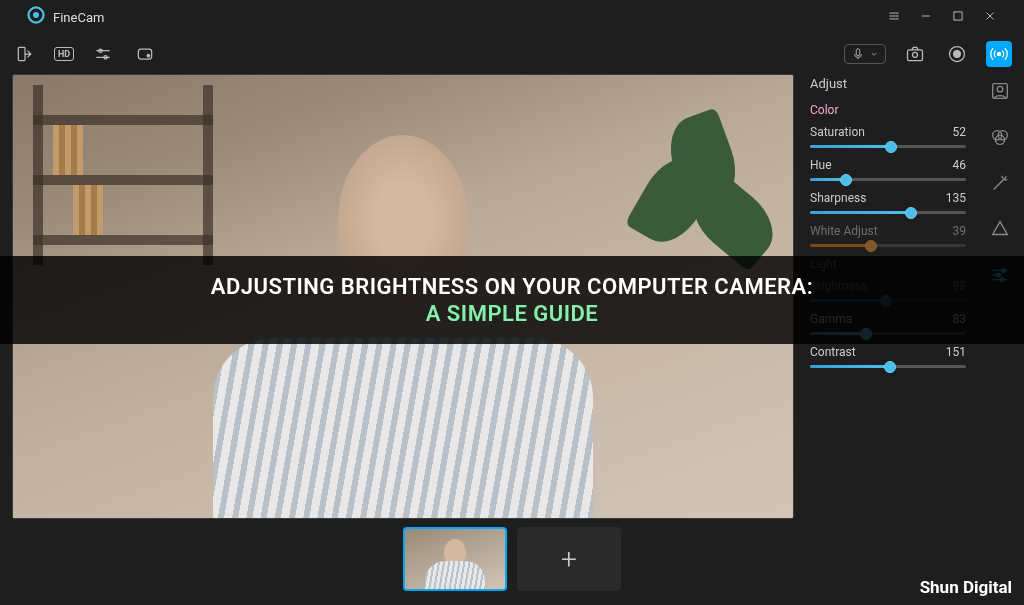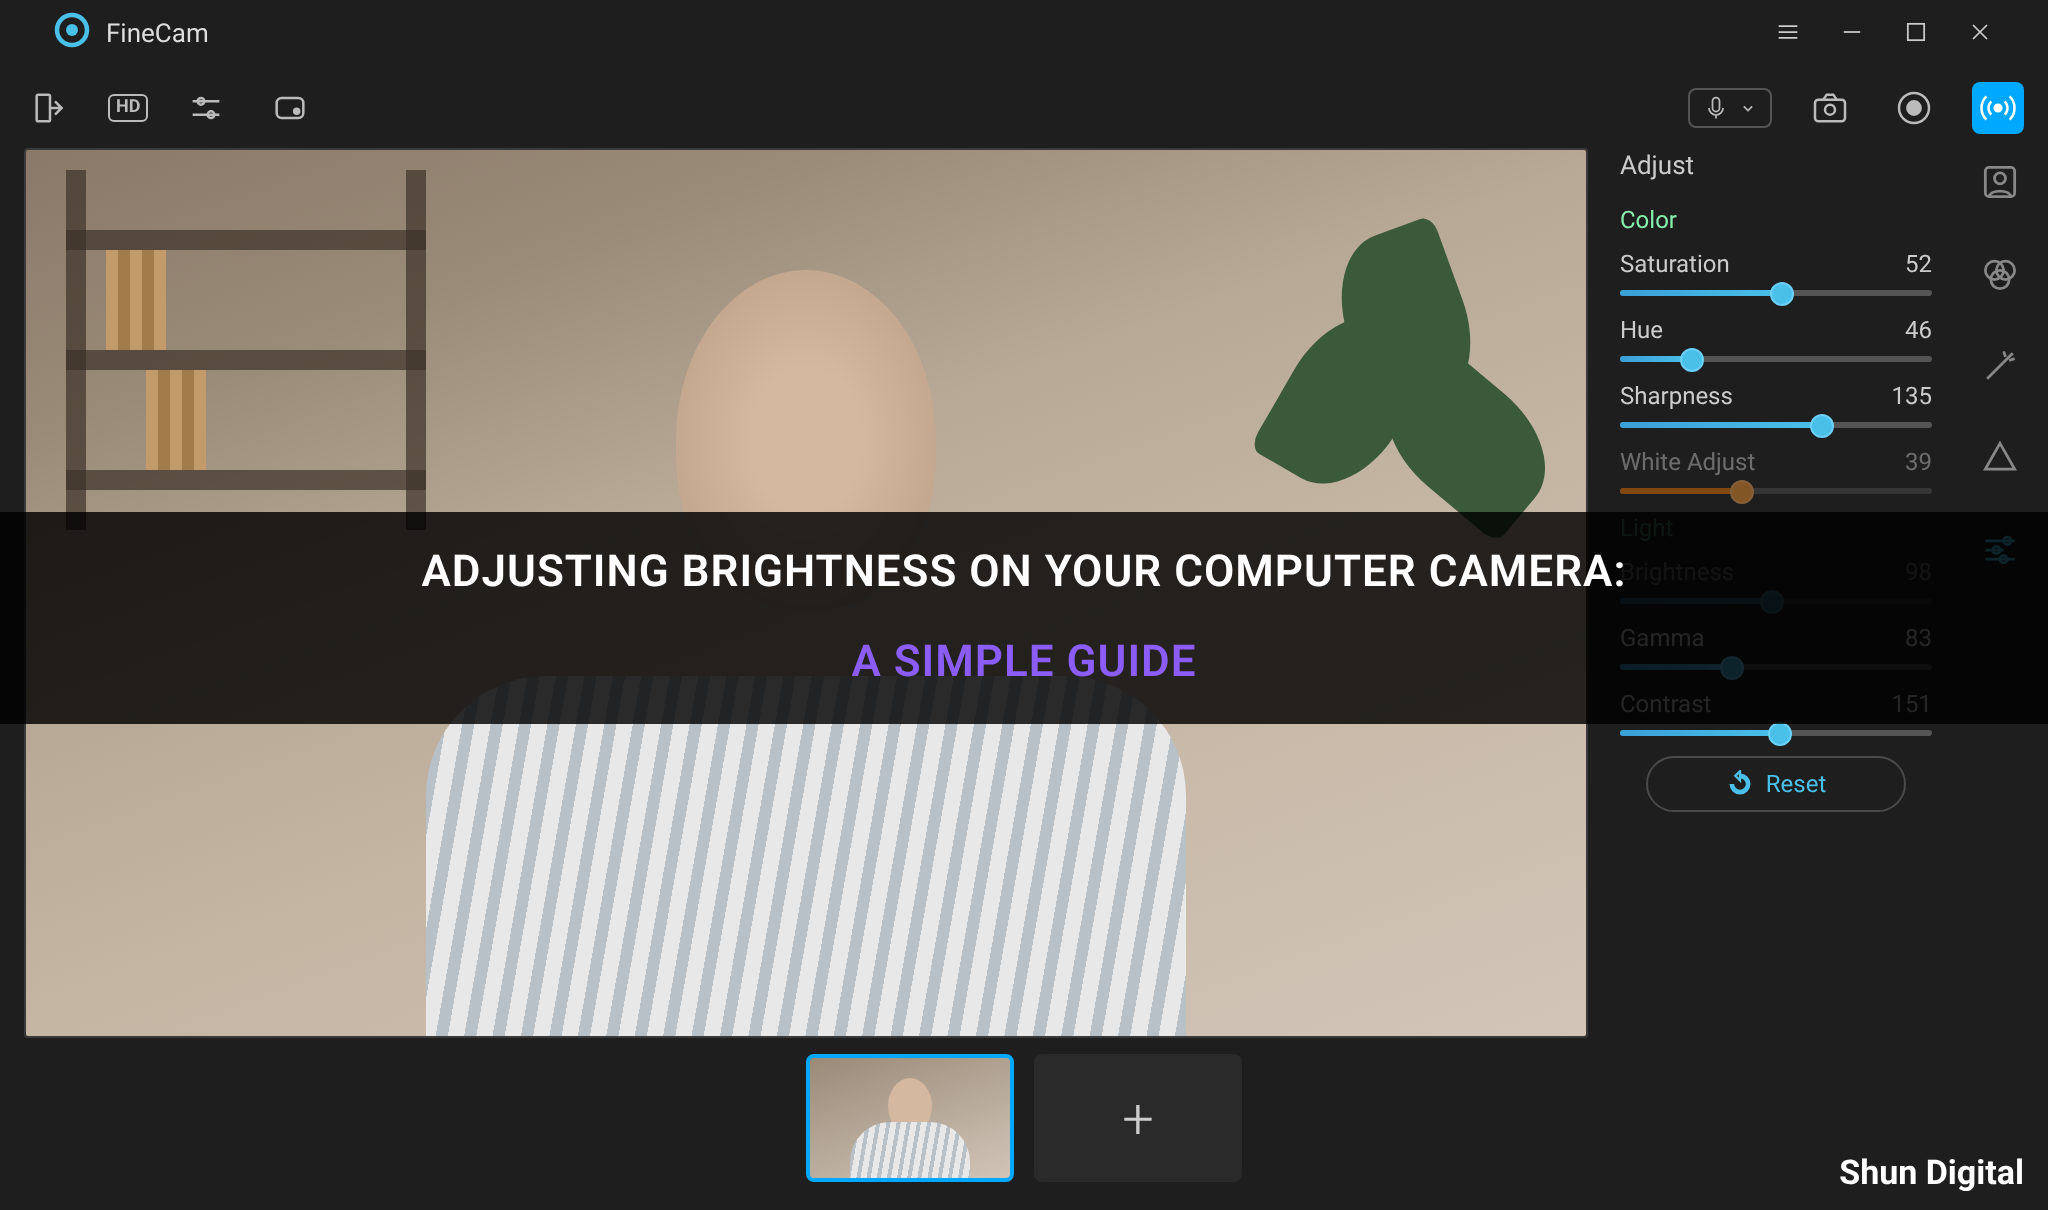--- a/index.html
+++ b/index.html
@@ -44,21 +44,21 @@
 .plant { position: absolute; right: 30px; top: 40px; width: 120px; height: 200px; }
 .leaf { position: absolute; width: 60px; height: 90px; background: #3a5a3a; border-radius: 50% 10% 50% 10%; }
 .leaf.l1 { top: 0; left: 30px; transform: rotate(-20deg); }
 .leaf.l2 { top: 40px; left: 0; transform: rotate(30deg); }
 .leaf.l3 { top: 60px; left: 60px; transform: rotate(-50deg); }
 
 
 .adjust-panel { width: 170px; padding: 0 10px 0 4px; overflow-y: auto; }
 .adjust-panel::-webkit-scrollbar { width: 0; }
 .panel-title { font-size: 13px; color: #ccc; margin: 2px 0 12px; }
-.section-label { font-size: 12px; color: #86efac; margin: 8px 0 8px; }
+.section-label { font-size: 12px; color: #f9a8d4; margin: 8px 0 8px; }
 .slider-item { margin-bottom: 10px; }
 .slider-item.dim { opacity: .45; }
 .slider-head { display: flex; justify-content: space-between; font-size: 12px; color: #ccc; margin-bottom: 6px; }
 .slider-track { height: 3px; background: #555; border-radius: 2px; position: relative; cursor: pointer; }
 .slider-fill { position: absolute; height: 100%; background: linear-gradient(90deg, #3aa0d8, #4ac0e8); border-radius: 2px; }
 .slider-item.orange .slider-fill { background: #ff7a00; }
 .slider-thumb { position: absolute; top: 50%; transform: translate(-50%, -50%); width: 12px; height: 12px; background: #4ac0e8; border-radius: 50%; border: 1px solid #6ad0f8; cursor: pointer; }
 
 
 .side-rail { width: 48px; display: flex; flex-direction: column; align-items: center; gap: 24px; padding-top: 6px; }
@@ -74,21 +74,21 @@
 .thumb.active .mini-body { position: absolute; bottom: 0; left: 50%; transform: translateX(-50%); width: 60px; height: 28px; background: repeating-linear-gradient(100deg, #e8e8e8, #e8e8e8 3px, #b8c0c8 3px, #b8c0c8 5px); border-radius: 20px 20px 0 0; }
 .thumb.add { background: #2a2a2a; color: #ccc; font-size: 28px; font-weight: 300; }
 
 
 .reset-btn { width: 130px; height: 28px; border: 1px solid #4a4a4a; border-radius: 14px; display: flex; align-items: center; justify-content: center; gap: 6px; font-size: 12px; color: #4ac0e8; margin: 6px auto 0; cursor: pointer; }
 .reset-btn svg { width: 14px; height: 14px; stroke: #4ac0e8; fill: none; stroke-width: 2; }
 
 
 .overlay-banner { position: absolute; top: 256px; left: 0; width: 100%; background: rgba(0,0,0,.82); padding: 18px 20px; text-align: center; z-index: 10; }
 .overlay-line1 { color: #fff; font-size: 22px; font-weight: 600; letter-spacing: .5px; }
-.overlay-line2 { color: #8b5cf6; font-size: 22px; font-weight: 600; letter-spacing: .5px; margin-top: 20px; }
+.overlay-line2 { color: #86efac; font-size: 22px; font-weight: 600; letter-spacing: .5px; margin-top: 2px; }
 
 
 .watermark { position: absolute; bottom: 8px; right: 12px; color: #fff; font-size: 17px; font-weight: 700; z-index: 20; }
 </style>
 </head>
 <body>
 
 <div class="title-bar">
   <div class="title-left">
     <span>
@@ -270,26 +270,20 @@
       <div class="slider-head">
           <span>Contrast</span>
           <span>151</span>
         </div>
       <div class="slider-track">
           <div class="slider-fill" style="width:51%"></div>
           <div class="slider-thumb" style="left:51%"></div>
         </div>
     </div>
 
-    <div class="reset-btn">
-      <svg viewBox="0 0 24 24">
-          <path d="M4 12a8 8 0 108-8V1L8 5l4 4V6a6 6 0 11-6 6"></path>
-        </svg>
-      <span>Reset</span>
-    </div>
   </div>
 
   <div class="side-rail">
     <span class="rail-icon"><svg viewBox="0 0 24 24">
           <rect x="4" y="4" width="16" height="16" rx="2"></rect>
           <circle cx="12" cy="10" r="3"></circle>
           <path d="M6 20c1-4 11-4 12 0"></path>
         </svg></span>
     <span class="rail-icon"><svg viewBox="0 0 24 24">
           <circle cx="9" cy="10" r="5"></circle>

